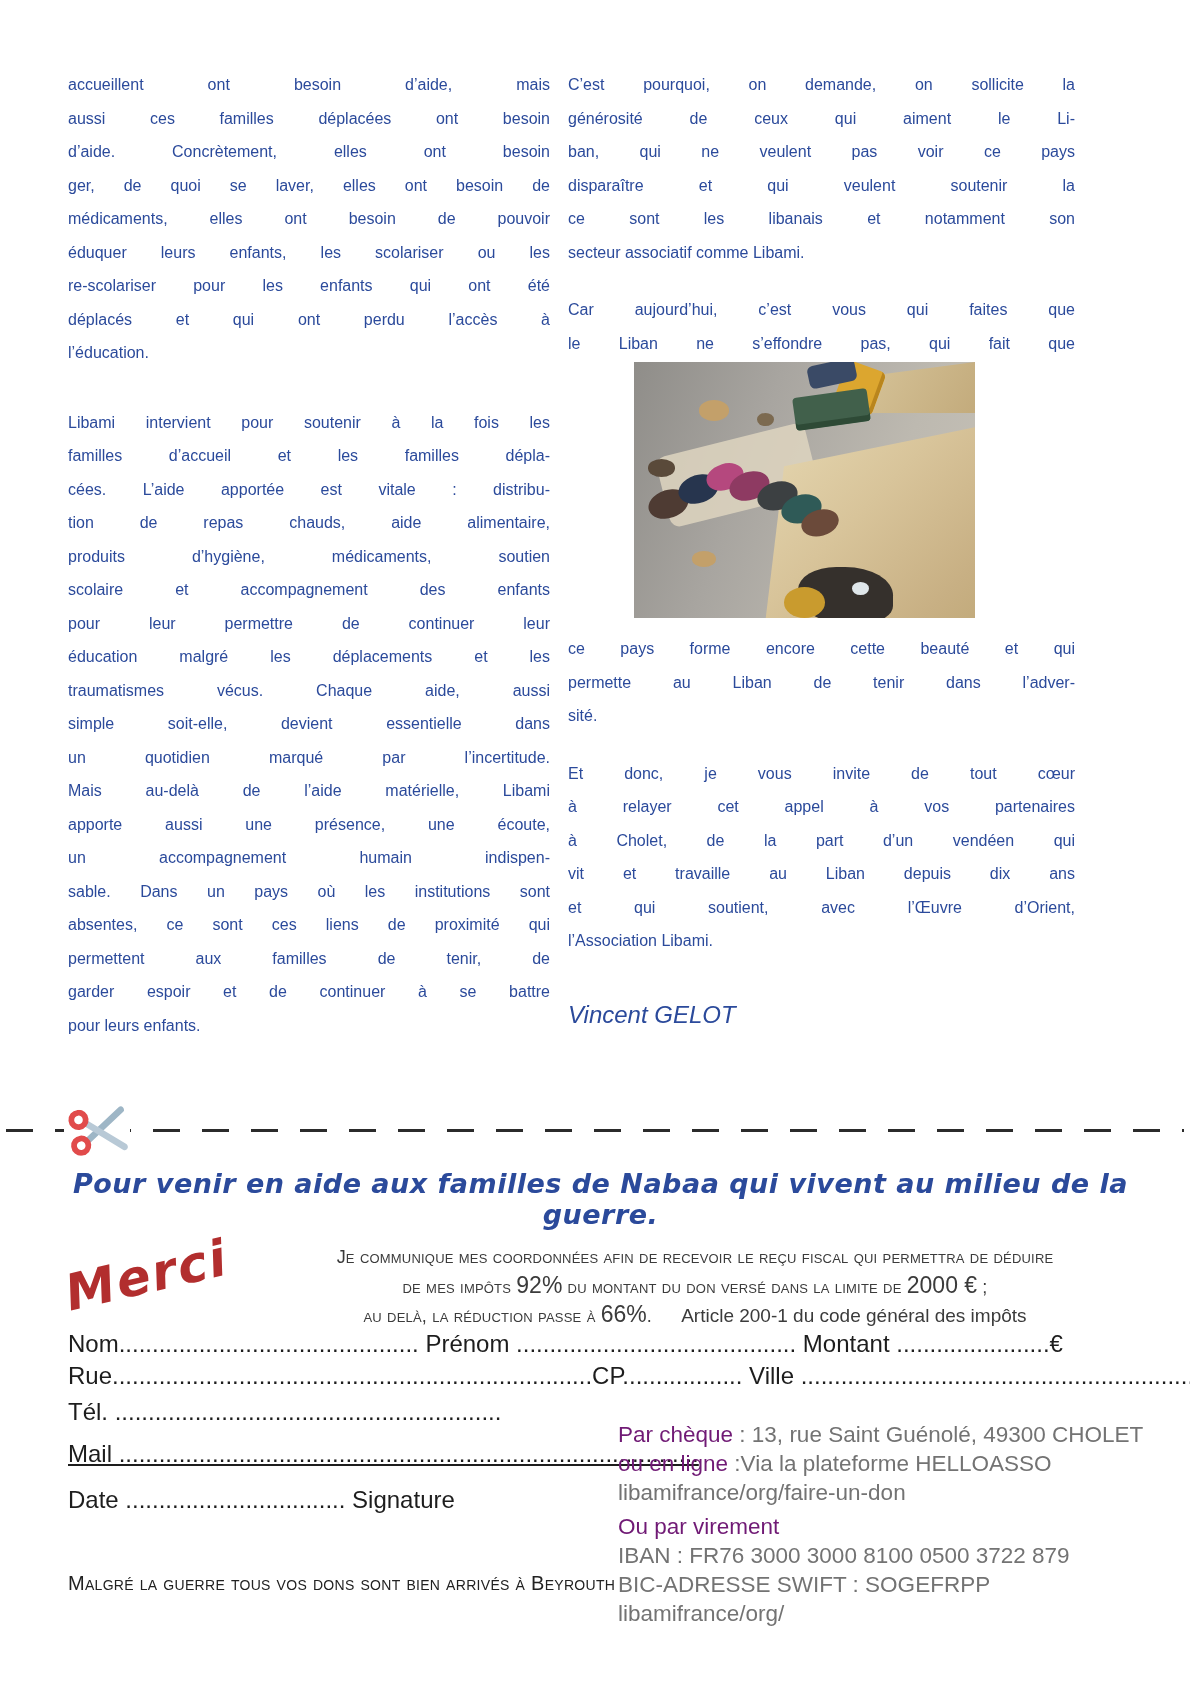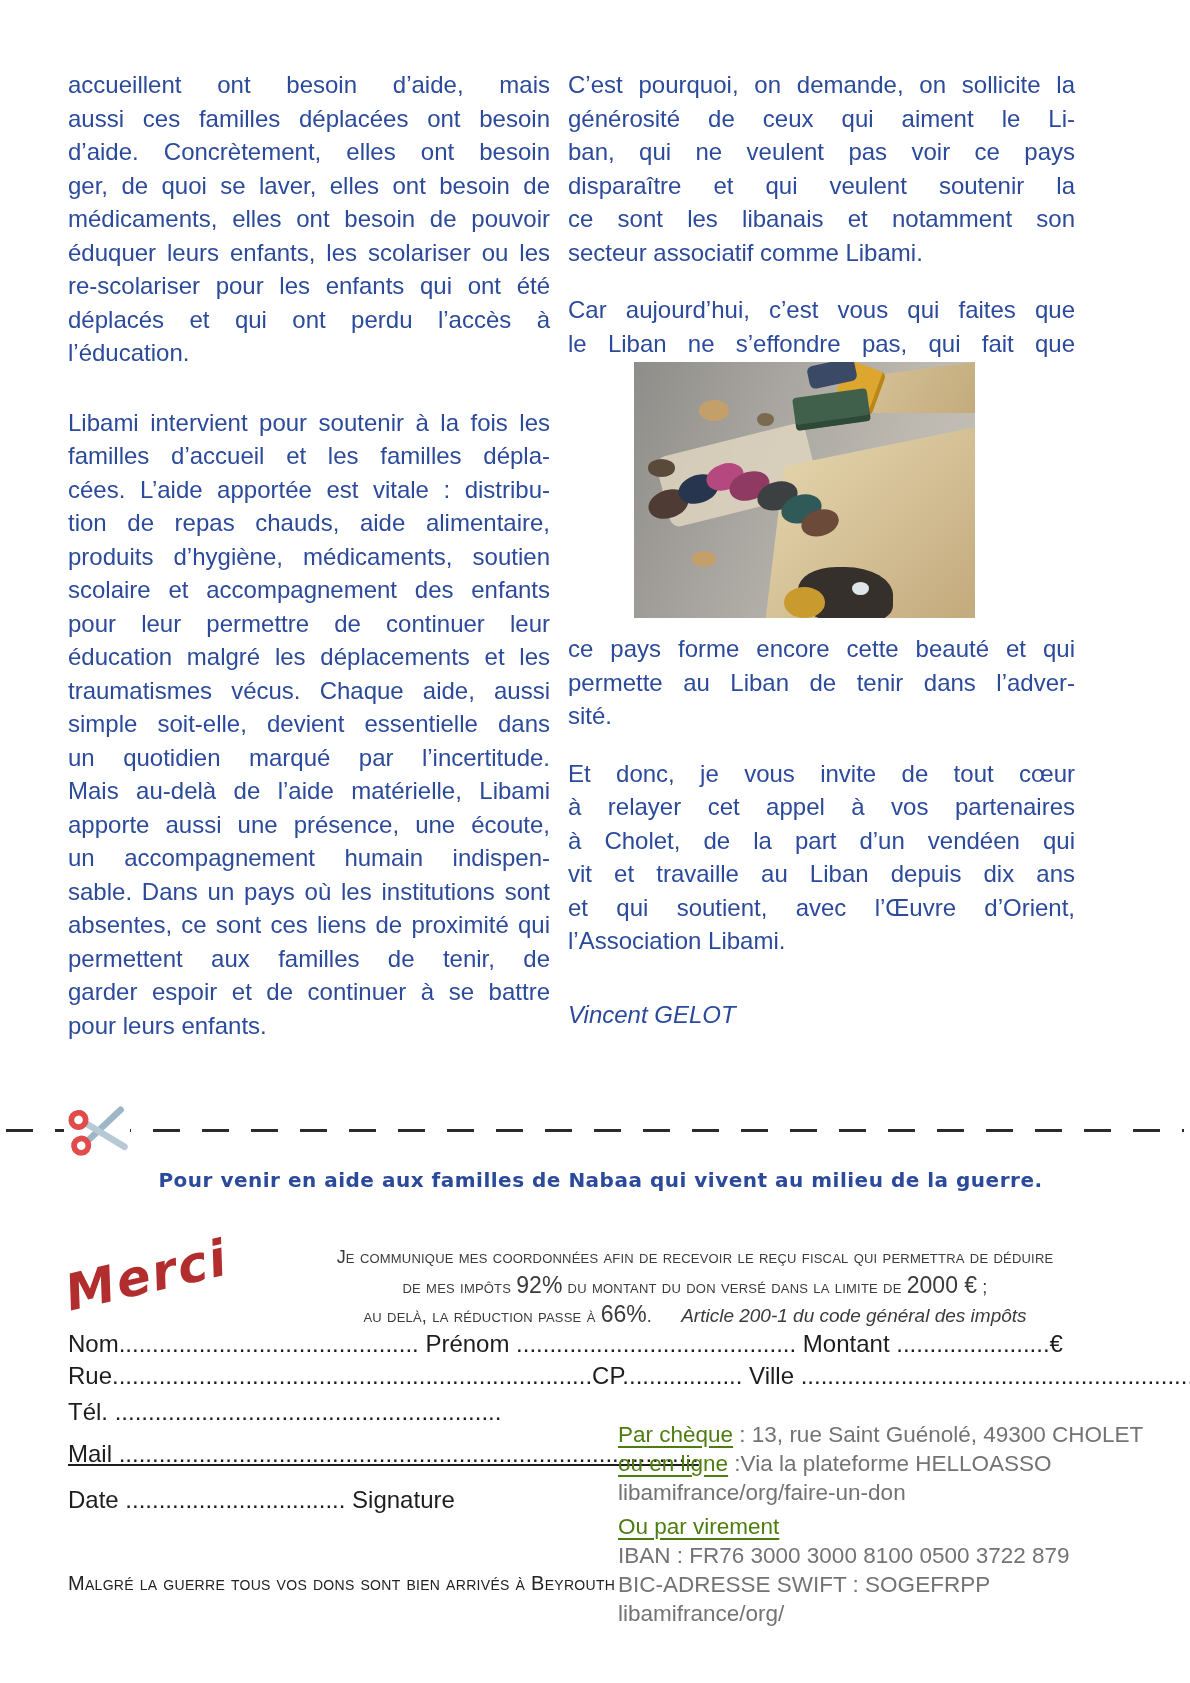--- a/index.html
+++ b/index.html
@@ -7,21 +7,21 @@
     position:relative;width:1190px;height:1683px;margin:0 auto;
     background:#ffffff;overflow:hidden;
     font-family:"Liberation Sans",sans-serif;
   }
   
   .columns{position:absolute;left:68px;top:68px;width:1007px;display:flex;gap:18px;}
   .col-left{width:482px;}
   .col-right{width:507px;}
   .para{margin:0 0 24px 0;color:#2b4a9b;}
   .para.mb-lg{margin-bottom:36px;}
-  .para .jl{font-size:24px;line-height:33.5px;text-align:justify;text-align-last:justify;}
+  .para .jl{font-size:16px;line-height:33.5px;text-align:justify;text-align-last:justify;}
   .para .jl.last{text-align-last:left;}
   .signature{margin-top:40px;font-size:24px;line-height:33.5px;color:#2b4a9b;
     font-style:italic;text-align:left;}
   
   .photo{position:relative;width:341px;height:256px;margin:2px 0 14px 66px;overflow:hidden;
     background:linear-gradient(110deg,#8f8d89 0%,#a8a5a0 35%,#bdb9b0 70%,#c6c1b7 100%);}
   .photo div{position:absolute;}
   .ph-tarp{left:38%;top:22%;width:75%;height:85%;
     background:linear-gradient(135deg,#e6d8b2 0%,#d8c49a 40%,#c8b084 75%,#bda674 100%);
     clip-path:polygon(8% 22%,100% 0%,100% 100%,0% 100%);}
@@ -50,43 +50,43 @@
   .ph-pile{left:48%;top:80%;width:28%;height:22%;background:#35302c;border-radius:40% 50% 30% 50%;}
   .ph-pile2{left:44%;top:88%;width:12%;height:12%;background:#c99b2e;border-radius:50%;}
   .ph-white{left:64%;top:86%;width:5%;height:5%;background:#dfe6ea;border-radius:50%;}
   
   .cutline{position:absolute;left:6px;right:6px;top:1129px;height:3px;
     background:repeating-linear-gradient(90deg,#2b2b2b 0 27px,transparent 27px 49px);}
   .scissors-wrap{position:absolute;left:64px;top:1104px;width:66px;height:54px;background:#ffffff;
     display:flex;align-items:center;justify-content:center;}
   
   .appeal{position:absolute;left:68px;right:57px;top:1168px;text-align:center;
-    color:#2b4a9b;font-size:20px;font-weight:600;letter-spacing:.5px;
+    color:#2b4a9b;font-size:27px;font-style:italic;font-weight:600;letter-spacing:.5px;
     font-family:"DejaVu Sans",cursive,sans-serif;}
   .merci{position:absolute;left:64px;top:1246px;width:170px;color:#b22e2e;
     font-size:50px;font-weight:bold;font-style:italic;transform:rotate(-13deg);
     font-family:"DejaVu Sans",cursive,sans-serif;letter-spacing:2px;}
   .tax{position:absolute;left:250px;top:1244px;width:890px;text-align:center;color:#3b3b3b;}
   .tax .rline{line-height:27.5px;}
   .seg-sc{font-variant:small-caps;font-size:18px;letter-spacing:.2px;}
   .seg-num{font-size:23px;}
-  .seg-it{font-style:italic;font-size:19px;margin-left:24px;}
+  .seg-it{font-size:19px;margin-left:24px;}
   
   .form-line{position:absolute;left:68px;color:#1d1d1d;font-size:24px;white-space:nowrap;}
   .f-nom{top:1330px;}
   .f-rue{top:1362px;}
   .f-tel{top:1398px;}
   .f-mail{top:1440px;text-decoration:underline;}
   .f-date{top:1486px;}
   
   .pay{position:absolute;left:618px;color:#1d1d1d;}
   .pay-1{top:1420px;}
   .pay-2{top:1512px;}
   .pay .rline{font-size:22.5px;line-height:29px;white-space:nowrap;}
-  .seg-green{color:#4d7c0f;text-decoration:underline;text-underline-offset:4px;}
+  .seg-green{color:#701a75;text-underline-offset:4px;}
   .seg-black{color:#737373;}
   
   .footer-note{position:absolute;left:68px;top:1572px;color:#222222;
     font-variant:small-caps;font-size:20px;letter-spacing:.3px;}
 </style>
 </head>
 <body>
 
 <div class="page">
 

